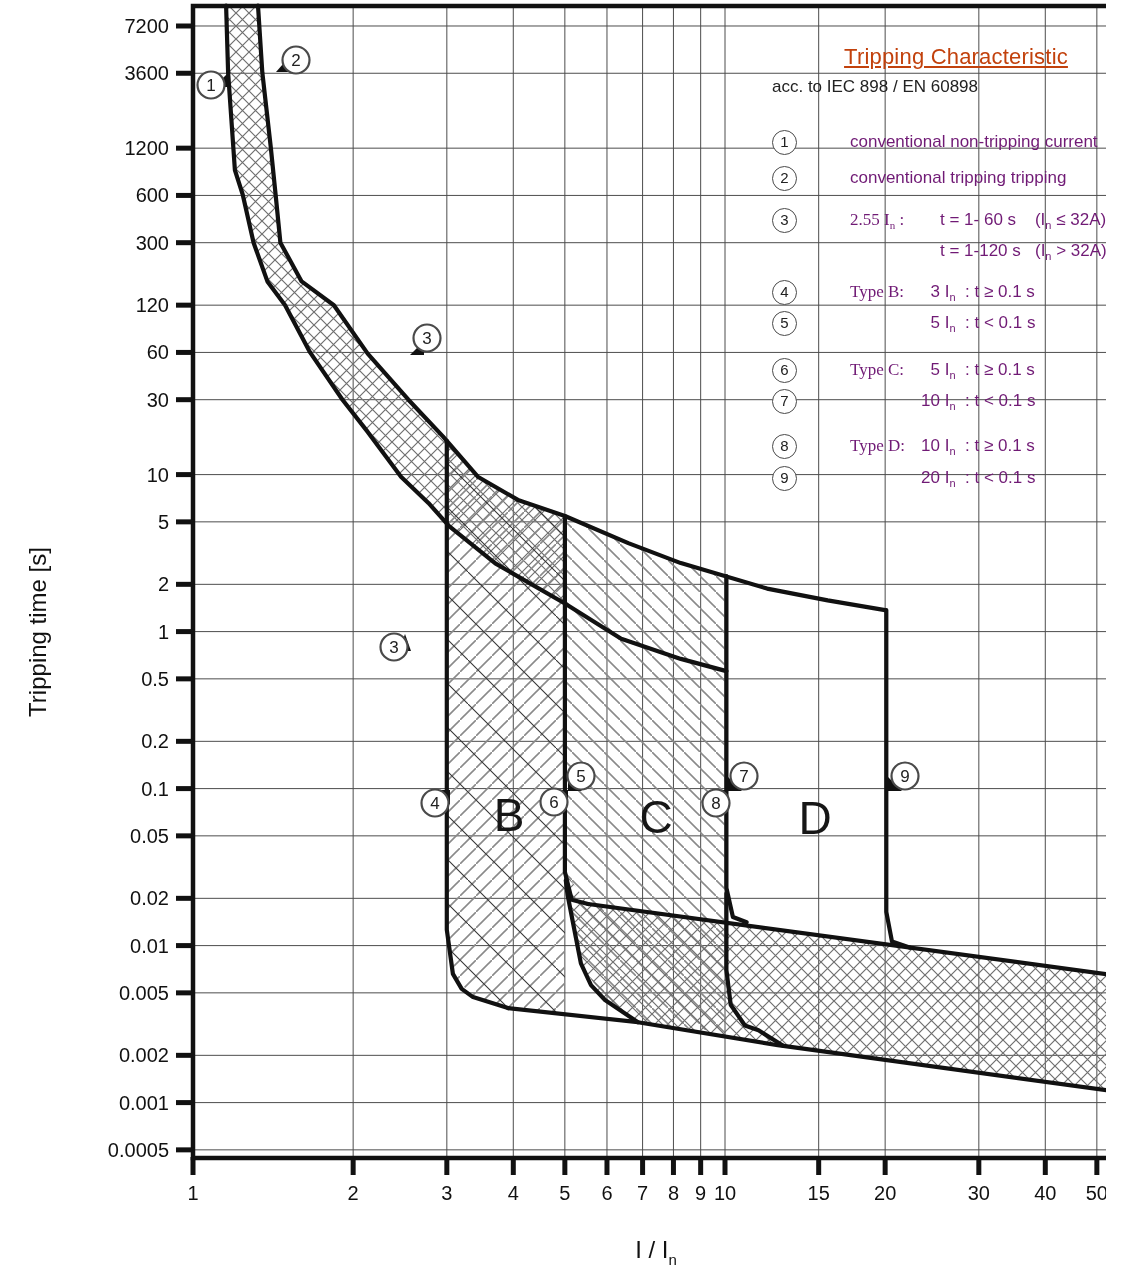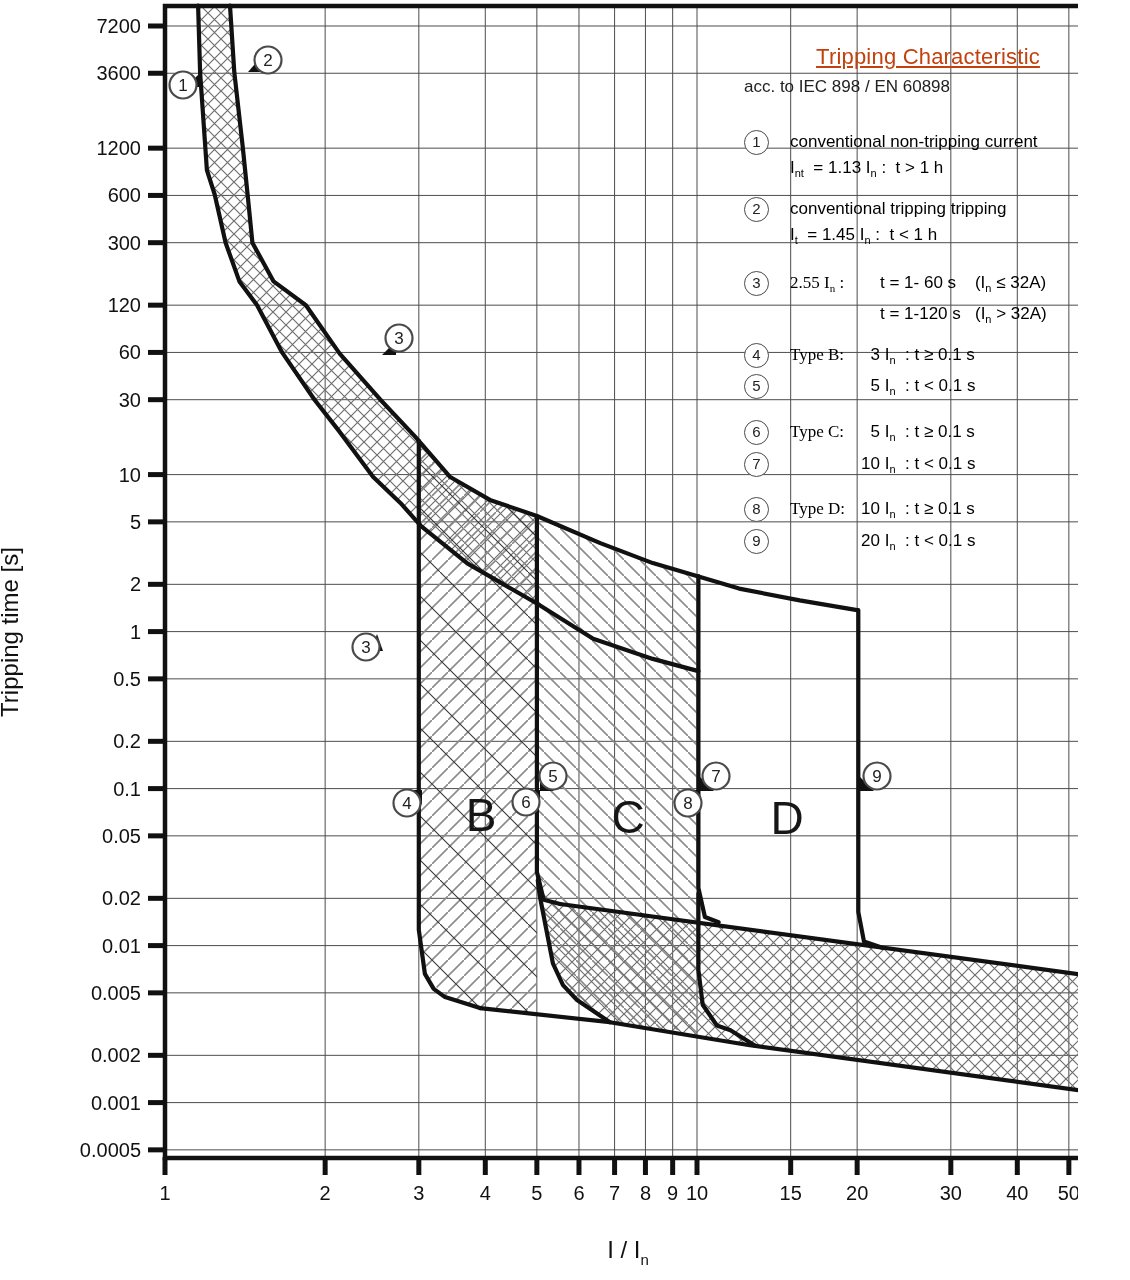--- a/index.html
+++ b/index.html
@@ -1,30 +1,30 @@
 <!DOCTYPE html>
 <html><head>
 <meta charset="utf-8">
 <style>
   html,body{margin:0;padding:0;background:#fff;}
   #stage{position:relative;width:1078px;height:1280px;background:#ffffff;overflow:hidden;
-         font-family:"Liberation Sans",sans-serif;color:#111;}
+         font-family:"Liberation Sans",sans-serif;color:#111;margin-left:28px;}
   #chart{position:absolute;left:0;top:0;}
   
   #legend{position:absolute;left:744px;top:44px;width:368px;}
   .lg-title{text-align:center;font-size:22px;color:#c2410c;letter-spacing:.2px;text-decoration:underline;}
   .lg-sub{text-align:left;font-size:17px;margin-top:7px;color:#222;}
   #legend-items{margin-top:32px;}
   .leg-item{display:flex;align-items:flex-start;}
   .leg-item.m10{margin-top:10px}.leg-item.m16{margin-top:16px}.leg-item.m9{margin-top:9px}
   .leg-item.m15{margin-top:15px}.leg-item.m14{margin-top:14px}.leg-item.m0{margin-top:0}
   .leg-cir{width:46px;flex:0 0 46px;padding-top:1px;}
   .leg-cir span{display:inline-block;width:23px;height:23px;border:1.7px solid #4a4a4a;
       border-radius:50%;text-align:center;line-height:22px;font-size:15px;color:#222;background:#fff;}
-  .leg-rows{font-size:17px;line-height:26px;color:#000000;}
+  .leg-rows{font-size:17px;line-height:26px;color:#701a75;padding-left:32px;}
   .leg-row{display:flex;white-space:pre;}
   .leg-lab{display:inline-block;width:90px;flex:0 0 90px;font-family:Liberation Serif, serif;}
   .leg-lab.typ{width:64px;flex:0 0 64px;}
   .leg-rnum{display:inline-block;width:26px;flex:0 0 26px;text-align:right;}
   .leg-rows sub{font-size:11px;}
 </style>
 </head>
 <body>
 
 <div id="stage">
@@ -247,28 +247,26 @@
   </svg>
 
   <div id="legend">
     <div class="lg-title">Tripping Characteristic</div>
     <div class="lg-sub">acc. to IEC 898 / EN 60898</div>
     <div id="legend-items">
         <div class="leg-item m0">
           <div class="leg-cir"><span>1</span></div>
           <div class="leg-rows">
             <div class="leg-row"><span>conventional non-tripping current</span></div>
-            <div class="leg-row"><span>I<sub>nt</sub>  = 1.13 I<sub>n</sub> :  t &gt; 1 h</span></div>
           </div>
         </div>
         <div class="leg-item m10">
           <div class="leg-cir"><span>2</span></div>
           <div class="leg-rows">
             <div class="leg-row"><span>conventional tripping tripping</span></div>
-            <div class="leg-row"><span>I<sub>t</sub>  = 1.45 I<sub>n</sub> :  t &lt; 1 h</span></div>
           </div>
         </div>
         <div class="leg-item m16">
           <div class="leg-cir"><span>3</span></div>
           <div class="leg-rows">
             <div class="leg-row"><span class="leg-lab">2.55 I<sub>n</sub> :</span><span>t = 1- 60 s    (I<sub>n</sub> ≤ 32A)</span></div>
             <div class="leg-row"><span class="leg-lab"></span><span>t = 1-120 s   (I<sub>n</sub> &gt; 32A)</span></div>
           </div>
         </div>
         <div class="leg-item m9">

